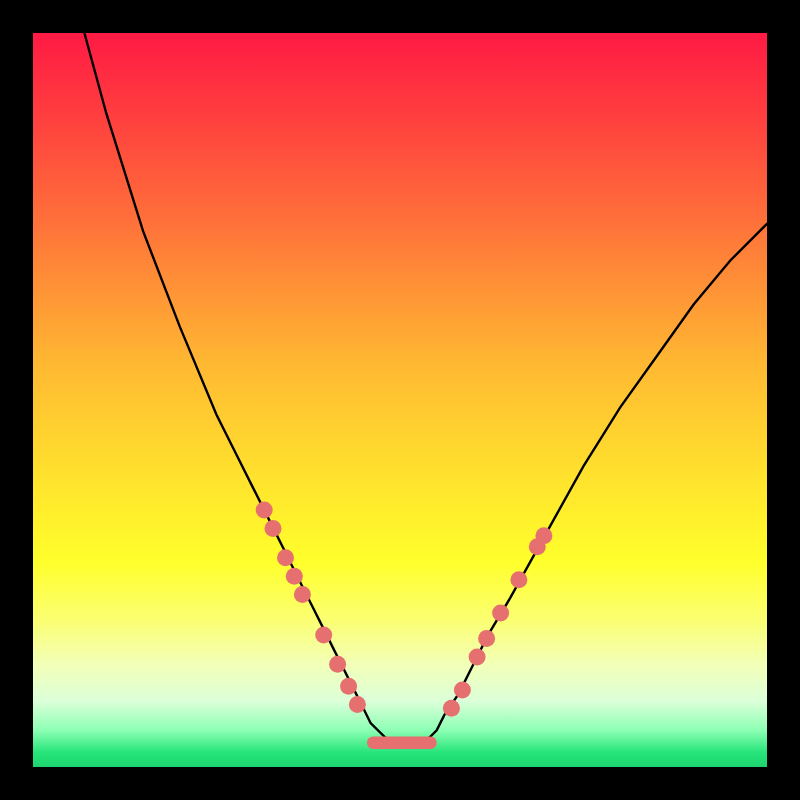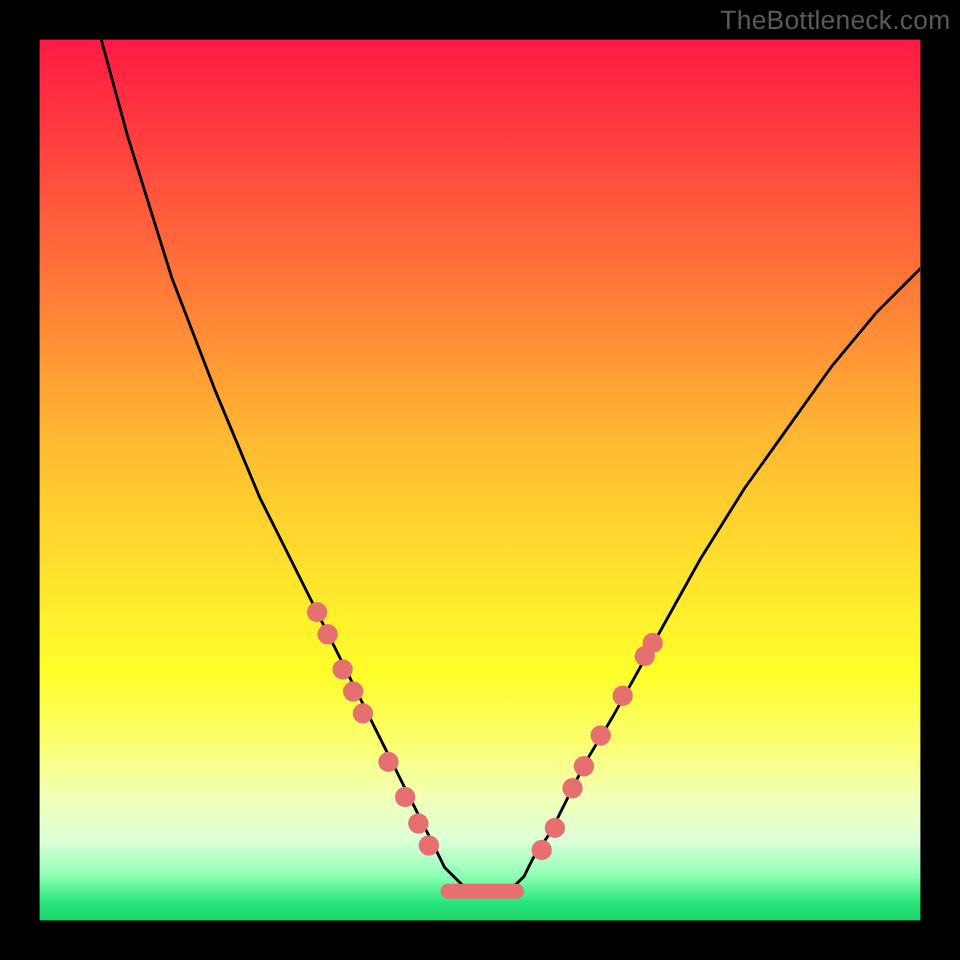--- a/index.html
+++ b/index.html
@@ -55,21 +55,20 @@
     top: 0;
     width: 734px;
     height: 734px;
   }
 </style>
 </head>
 <body>
 
 <div class="frame">
 
-  <div class="watermark">TheBottleneck.com</div>
 
   <div class="plot">
     <svg class="curve" viewBox="0 0 734 734" preserveAspectRatio="none">
       <path id="curve-path" fill="none" stroke="#000000" stroke-width="2.4" stroke-linecap="round" d="M51.4 0.0 L73.4 80.7 L110.1 198.2 L146.8 293.6 L183.5 381.7 L205.5 425.7 L220.2 455.1 L234.9 484.4 L249.6 513.8 L264.2 543.2 L278.9 572.5 L293.6 601.9 L300.9 616.6 L308.3 631.2 L315.6 645.9 L323.0 660.6 L330.3 675.3 L337.6 690.0 L352.3 704.6 L367.0 712.0 L381.7 712.0 L396.4 704.6 L403.7 697.3 L411.0 682.6 L425.7 660.6 L440.4 631.2 L455.1 601.9 L477.1 565.2 L513.8 499.1 L550.5 433.1 L587.2 374.3 L623.9 323.0 L660.6 271.6 L697.3 227.5 L734.0 190.8"></path>
       <g id="markers-group">
           <circle cx="231.2" cy="477.1" r="8.5" fill="#e6706f" stroke="#c74f50" stroke-width="0"></circle>
           <circle cx="240.0" cy="495.5" r="8.5" fill="#e6706f" stroke="#c74f50" stroke-width="0"></circle>
           <circle cx="252.5" cy="524.8" r="8.5" fill="#e6706f" stroke="#c74f50" stroke-width="0"></circle>
           <circle cx="261.3" cy="543.2" r="8.5" fill="#e6706f" stroke="#c74f50" stroke-width="0"></circle>
           <circle cx="269.4" cy="561.5" r="8.5" fill="#e6706f" stroke="#c74f50" stroke-width="0"></circle>

